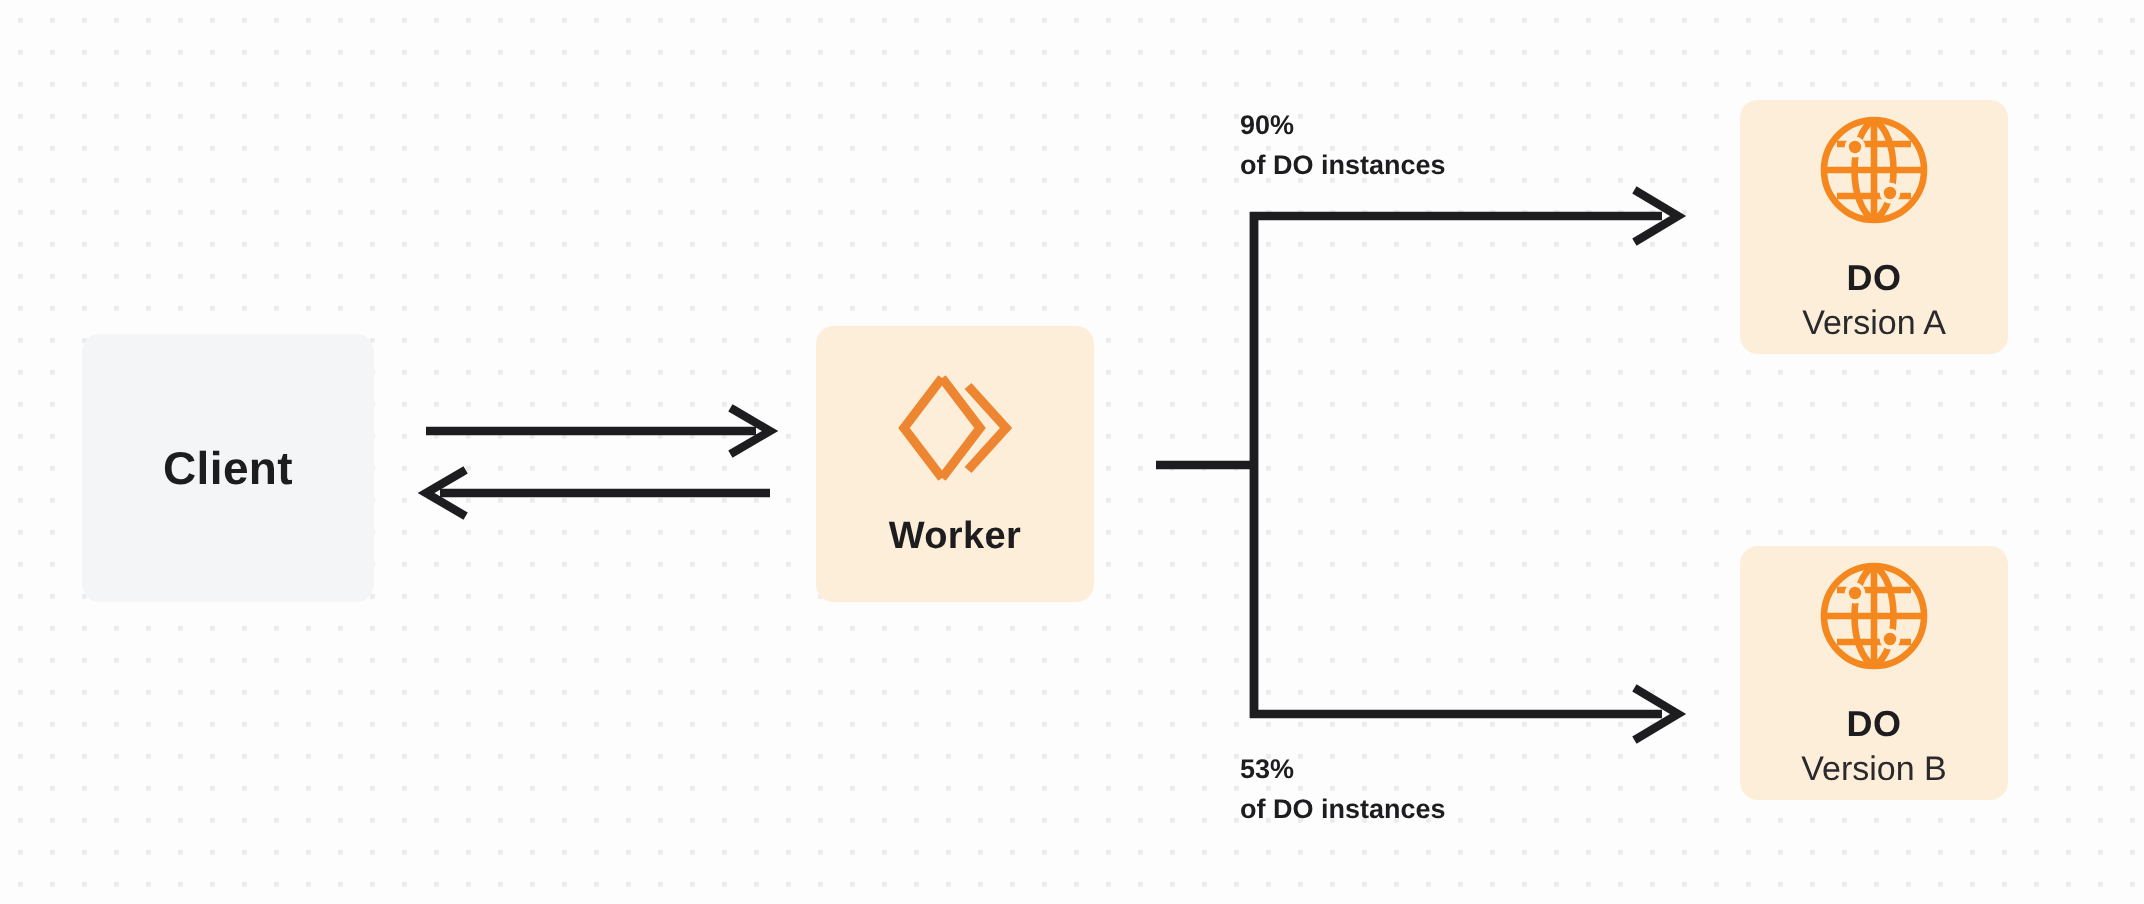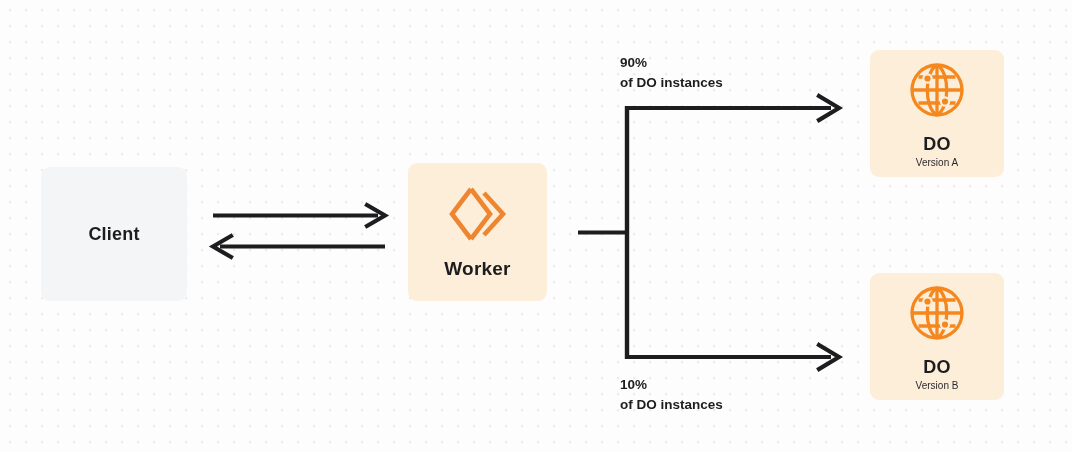--- a/index.html
+++ b/index.html
@@ -36,21 +36,21 @@
 
   
   #client-node {
     left: 41px;
     top: 167px;
     width: 146px;
     height: 134px;
     background: #f4f5f7;
   }
   #client-node .node-title {
-    font-size: 18px;
+    font-size: 23px;
     font-weight: 700;
     color: #1d1d1f;
     letter-spacing: 0.2px;
   }
 
   
   #worker-node {
     left: 408px;
     top: 163px;
     width: 139px;
@@ -92,21 +92,21 @@
     justify-content: center;
   }
   .do-node .node-title {
     font-size: 18px;
     font-weight: 700;
     color: #1d1d1f;
     line-height: 1.25;
     letter-spacing: 0.2px;
   }
   .do-node .node-sub {
-    font-size: 10px;
+    font-size: 17px;
     font-weight: 400;
     color: #2a2a2c;
     line-height: 1.45;
   }
 
   
   #connectors {
     position: absolute;
     left: 0;
     top: 0;
@@ -234,17 +234,17 @@
     <span class="node-title">DO</span>
     <span class="node-sub">Version B</span>
   </div>
 
   <div class="edge-label" id="label-top">
     <div>90%</div>
     <div>of DO instances</div>
   </div>
 
   <div class="edge-label" id="label-bottom">
-    <div>10%</div>
+    <div>53%</div>
     <div>of DO instances</div>
   </div>
 
 </div>
 
 </body></html>

